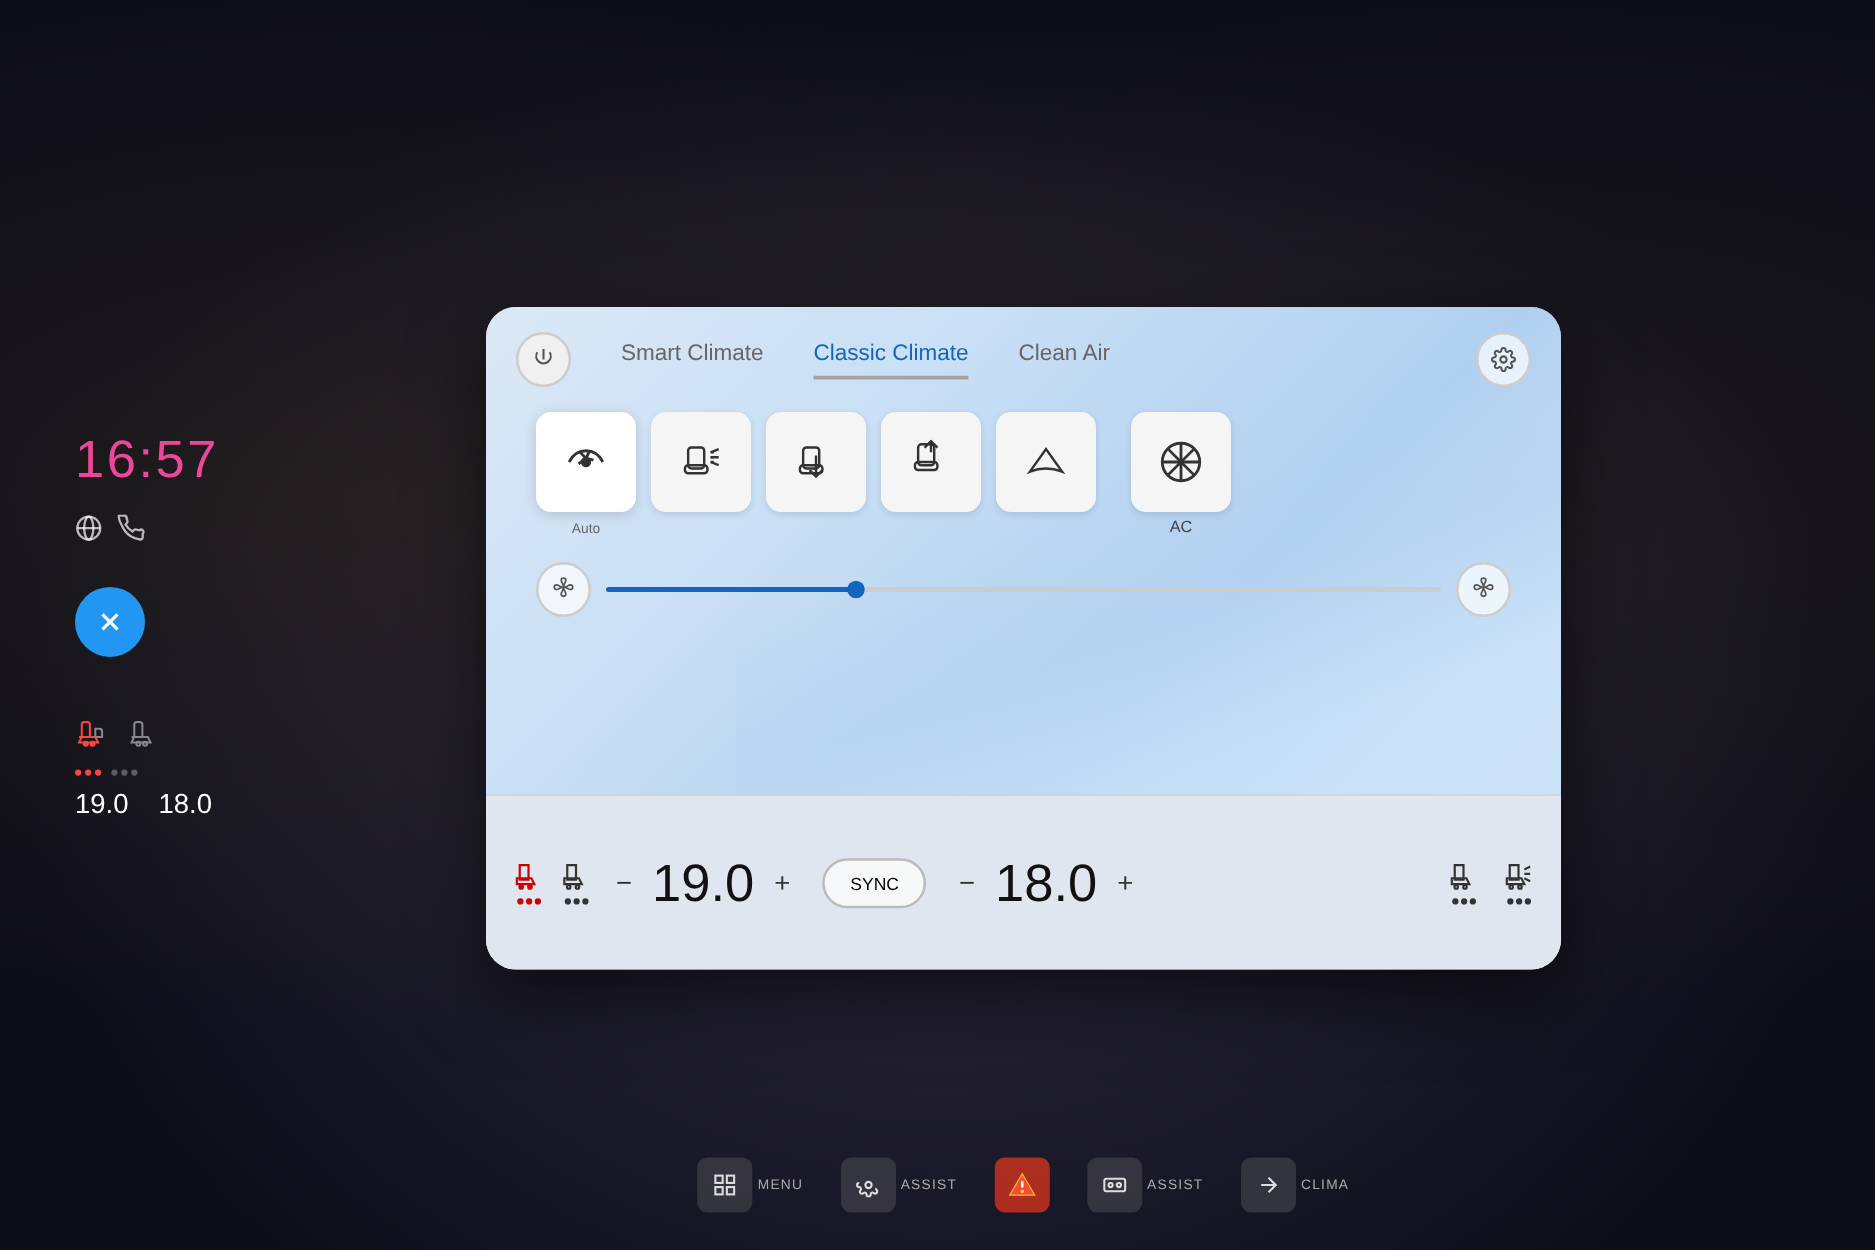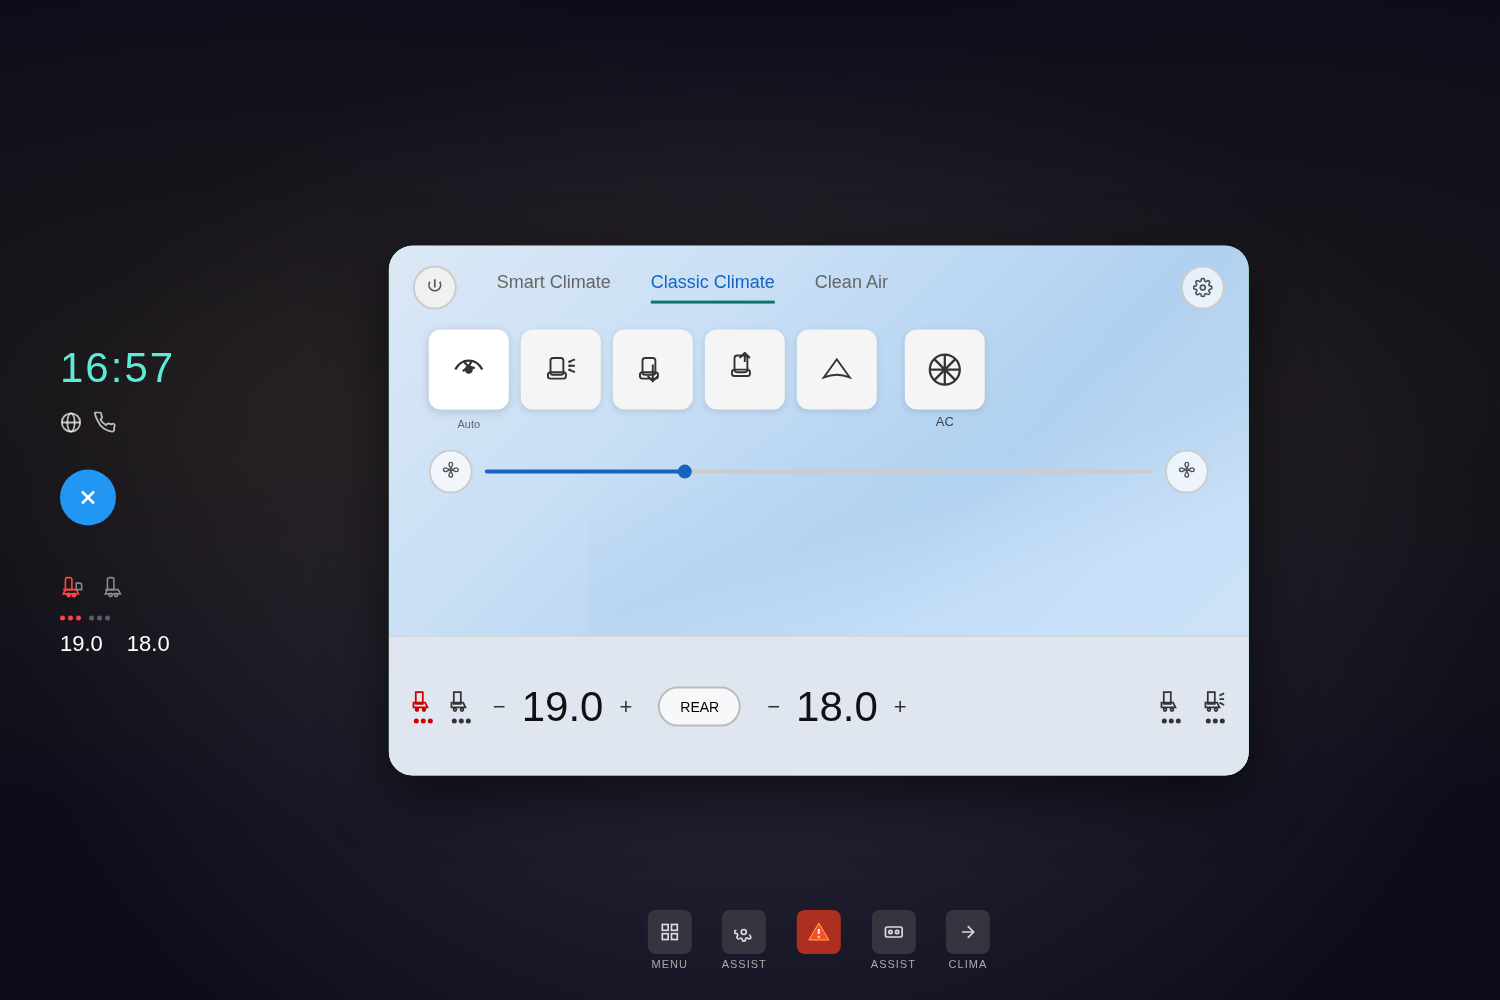--- a/index.html
+++ b/index.html
@@ -39,21 +39,21 @@
       top: 50%;
       transform: translateY(-50%);
       display: flex;
       flex-direction: column;
       align-items: flex-start;
       gap: 20px;
       z-index: 5;
     }
 
     .time-display {
-      color: #5eead4;
+      color: #ec4899;
       font-size: 42px;
       font-weight: 300;
       letter-spacing: 2px;
     }
 
     .status-icons {
       display: flex;
       gap: 12px;
       align-items: center;
     }
@@ -92,21 +92,21 @@
     }
 
     
     .main-screen {
       position: absolute;
       left: 50%;
       top: 50%;
       transform: translate(-42%, -48%);
       width: 860px;
       height: 530px;
-      background: #86efac;
+      background: #fca5a5;
       border-radius: 24px;
       overflow: hidden;
       box-shadow: 0 20px 60px rgba(0,0,0,0.6);
       z-index: 10;
     }
 
     
     .screen-bg {
       position: absolute;
       top: 0; left: 0; right: 0; bottom: 0;
@@ -153,21 +153,21 @@
     .tab {
       font-size: 18px;
       color: #666;
       cursor: pointer;
       padding-bottom: 8px;
       white-space: nowrap;
     }
 
     .tab.active {
       color: #1565C0;
-      border-bottom: 3px solid #0f766e;
+      border-bottom: 3px solid #a3a3a3;
       font-weight: 500;
     }
 
     .settings-btn {
       width: 44px;
       height: 44px;
       border-radius: 50%;
       border: 2px solid #ccc;
       background: rgba(255,255,255,0.7);
       display: flex;
@@ -361,21 +361,20 @@
       transform: translateX(-42%);
       width: 860px;
       display: flex;
       justify-content: center;
       gap: 30px;
       z-index: 5;
     }
 
     .phys-btn {
       display: flex;
-      flex-direction: column;
       align-items: center;
       gap: 4px;
       cursor: pointer;
     }
 
     .phys-btn-icon {
       width: 44px;
       height: 44px;
       border-radius: 8px;
       background: rgba(60,60,70,0.8);
@@ -630,21 +629,21 @@
         <div style="width:5px;height:5px;border-radius:50%;background:#333;"></div>
       </div>
     </div>
 
     <div class="temp-control">
       <span class="temp-minus">−</span>
       <span class="temp-value">19.0</span>
       <span class="temp-plus">+</span>
     </div>
 
-    <button class="sync-btn">REAR</button>
+    <button class="sync-btn">SYNC</button>
 
     <div class="temp-control">
       <span class="temp-minus">−</span>
       <span class="temp-value">18.0</span>
       <span class="temp-plus">+</span>
     </div>
 
     <div class="right-seat-controls">
       <div style="display:flex;flex-direction:column;align-items:center;gap:2px;">
         <svg width="28" height="28" viewBox="0 0 24 24" fill="none" stroke="#333" stroke-width="1.5">

